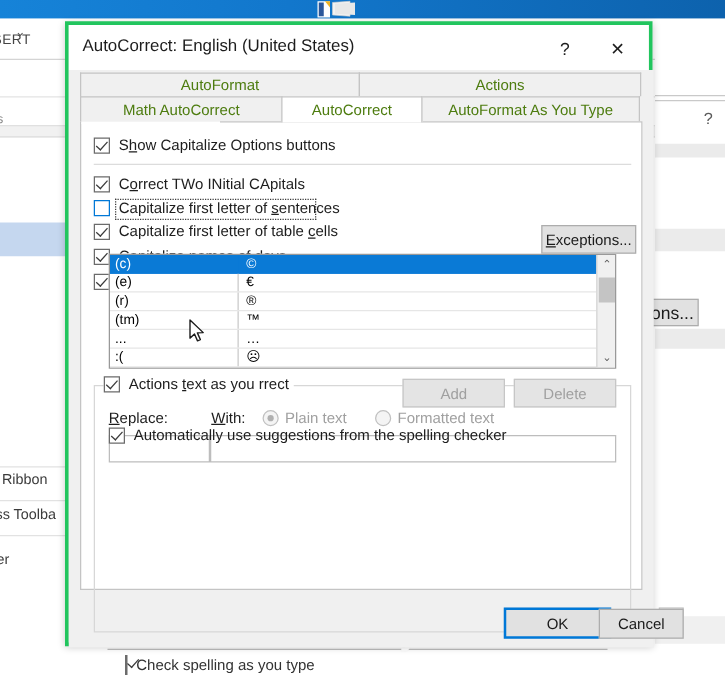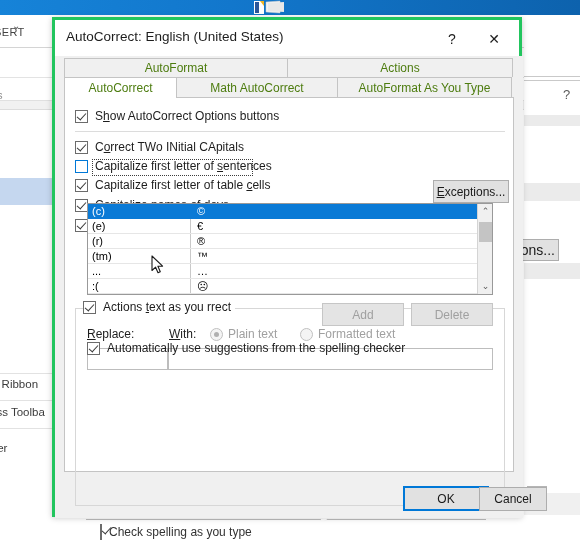--- a/index.html
+++ b/index.html
@@ -336,30 +336,30 @@
       <div class="dlg-close">✕</div>
     </div>
 
     <div class="dlg-body">
 
       <div class="tabrow-top">
         <div class="tab top tab-t1">AutoFormat</div>
         <div class="tab top tab-t2">Actions</div>
       </div>
       <div class="tabrow-bot">
+        <div class="tab bot tab-b2">Math AutoCorrect</div>
         <div class="tab bot tab-b1 active">AutoCorrect</div>
-        <div class="tab bot tab-b2">Math AutoCorrect</div>
         <div class="tab bot tab-b3">AutoFormat As You Type</div>
       </div>
 
       <div class="tabpanel">
 
         <div class="cbrow" style="left:10px; top:11px;">
           <span class="cbox checked"></span>
-          <span class="cb-label"><span>S</span><u>h</u><span>ow AutoCorrect Options buttons</span></span>
+          <span class="cb-label"><span>S</span><u>h</u><span>ow Capitalize Options buttons</span></span>
         </div>
 
         <div class="group-sep" style="top:33px;"></div>
 
         <div class="cbrow" style="left:10px; top:42px;">
           <span class="cbox checked"></span>
           <span class="cb-label"><span>C</span><u>o</u><span>rrect TWo INitial CApitals</span></span>
         </div>
 
         <div class="focus-rect" style="left:27px; top:61px; width:161px; height:17px;"></div>

